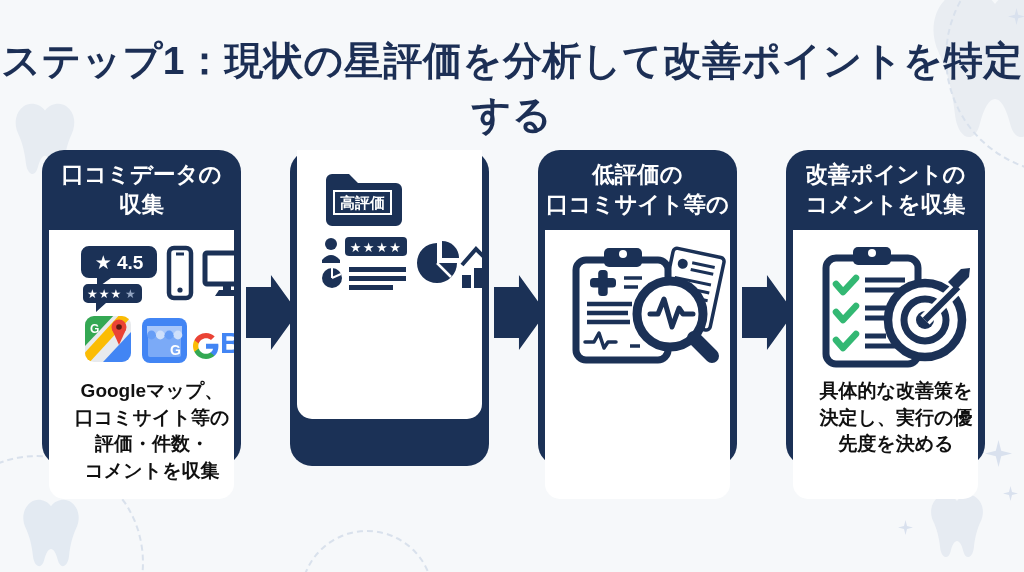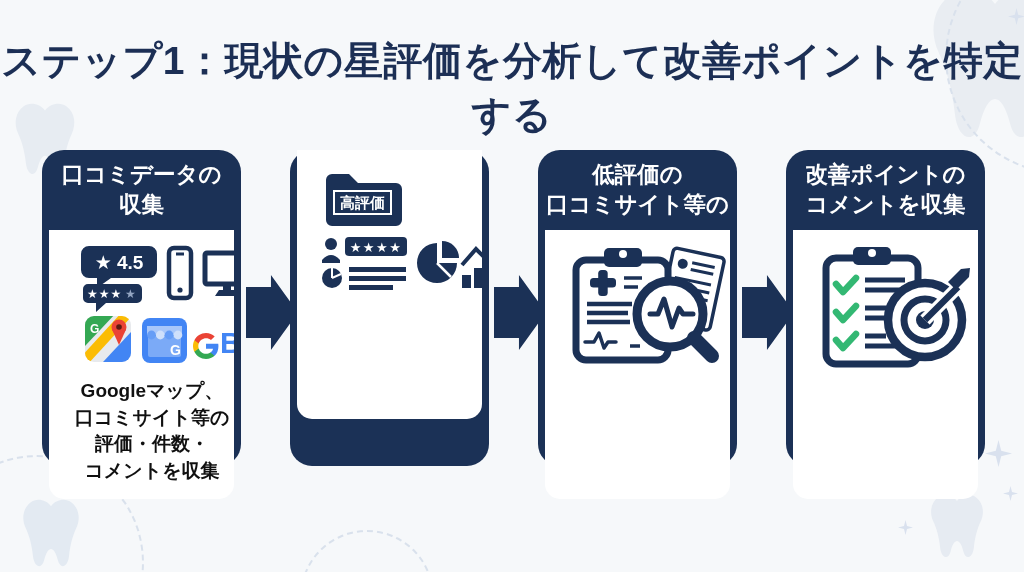--- a/index.html
+++ b/index.html
@@ -281,18 +281,21 @@
         </g>
 
         <circle cx="105" cy="78" r="37" fill="#ffffff" stroke="#1b3156" stroke-width="8.5"></circle>
         <circle cx="105" cy="78" r="21" fill="none" stroke="#1b3156" stroke-width="7"></circle>
         <circle cx="105" cy="78" r="9" fill="#1b3156"></circle>
         <line x1="105" y1="78" x2="138" y2="45" stroke="#ffffff" stroke-width="13"></line>
         <line x1="105" y1="78" x2="138" y2="45" stroke="#1b3156" stroke-width="6.5"></line>
         <path d="M128 40 l13 -13 9 -1 -1 9 -13 13 -4 -4 Z" fill="#1b3156"></path>
       </svg>
     </div>
+    <div class="card-text">具体的な改善策を
+決定し、実行の優
+先度を決める</div>
   </div>
 </div>
 
 <div class="flow-arrow" style="left:246px;"></div>
 <div class="flow-arrow" style="left:494px;"></div>
 <div class="flow-arrow" style="left:742px;"></div>
 
 </body></html>

